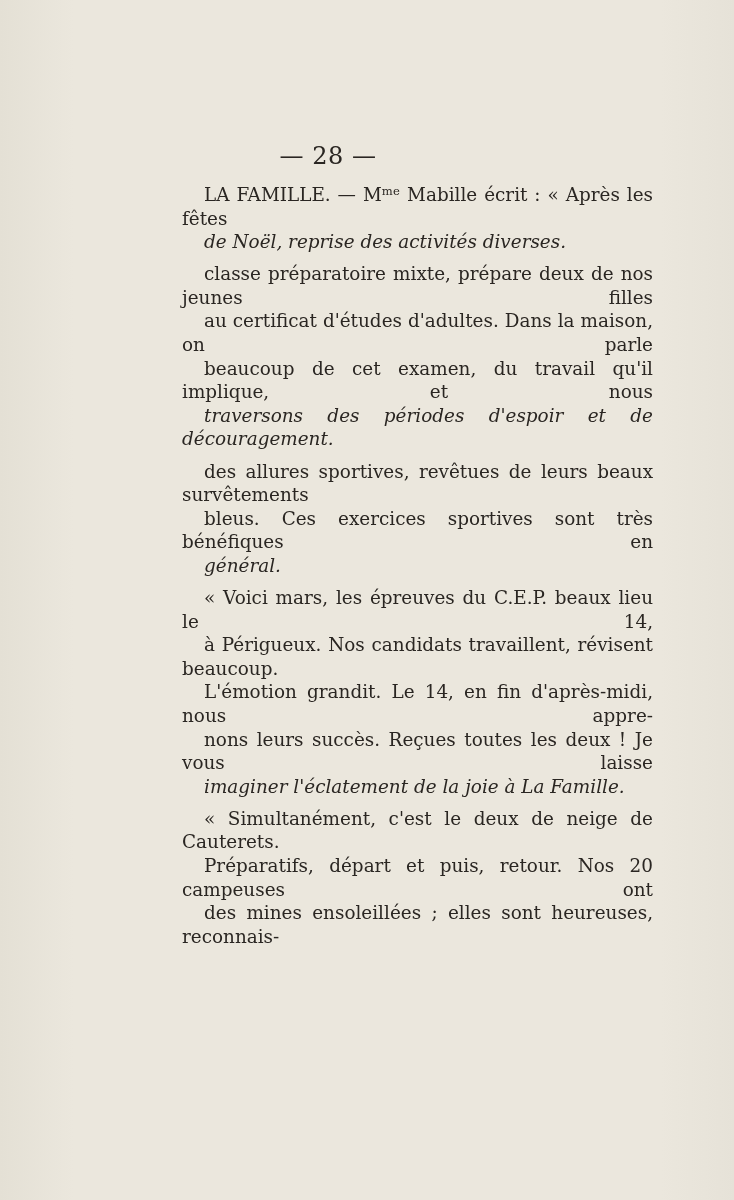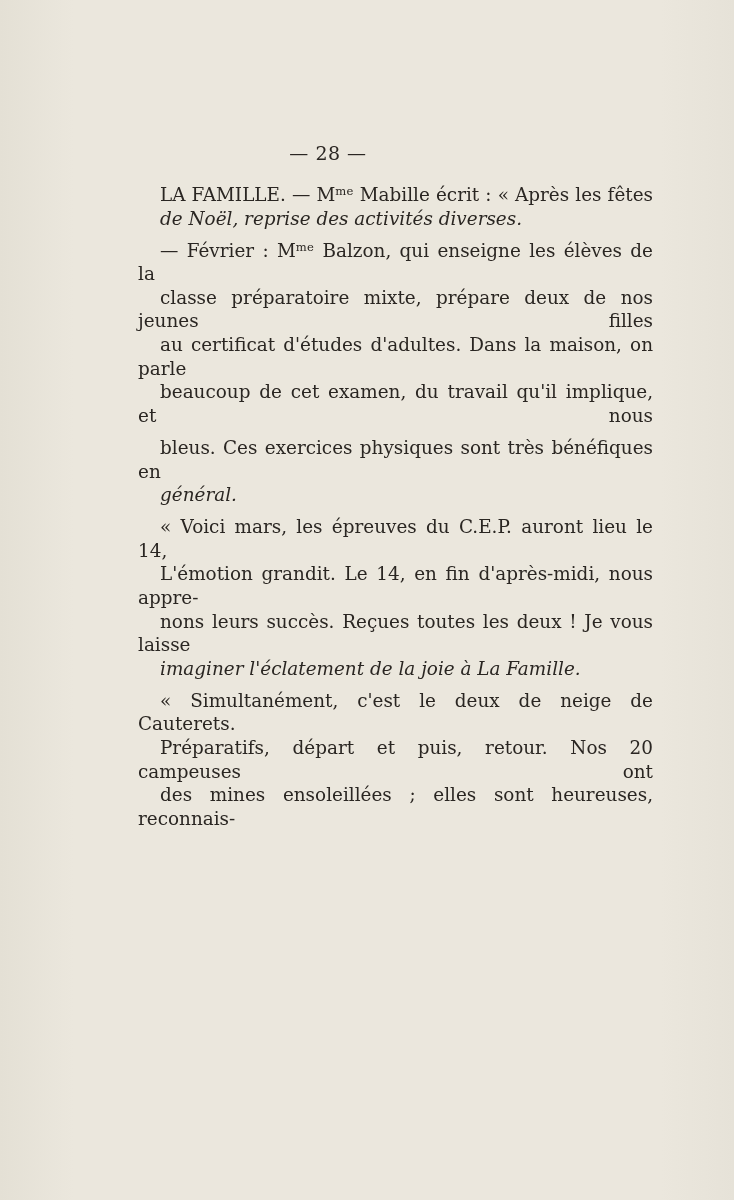--- a/index.html
+++ b/index.html
@@ -10,66 +10,68 @@
       position: relative;
       font-family: "DejaVu Serif", "Liberation Serif", serif;
       color: #2a2622;
     }
     .page {
       position: absolute; left: 0; top: 0; width: 734px; height: 1200px;
       background: linear-gradient(90deg, #e4e0d5 0%, #ebe7dd 10%, #ebe7dd 90%, #e6e2d8 100%);
     }
     .page-number {
       position: absolute; top: 142px; left: 0; width: 656px;
-      text-align: center; font-size: 19px; letter-spacing: 0.5px;
+      text-align: center; font-size: 24px; letter-spacing: 0.5px;
     }
     .text-block {
       position: absolute; left: 138px; top: 183px; width: 515px;
       font-size: 18.4px; line-height: 23.6px;
     }
     .para {
       margin: 0 0 8.5px 0;
       text-indent: 22px;
       text-align: justify;
       text-align-last: left;
     }
-    .line { display: block; text-align: justify; text-align-last: justify; }
+    .line { display: block; text-align: justify; text-align-last: justify; margin-left: 44px; }
     .line.last { text-align-last: left; font-style: italic; }
     .para .line:first-child { text-indent: 22px; }
   </style>
 </head>
 <body>
 
 <div class="page">
   <div class="page-number">— 28 —</div>
 
   <div class="text-block">
 
     <div class="para">
       <span class="line">LA FAMILLE. — Mᵐᵉ Mabille écrit : « Après les fêtes</span>
       <span class="line last">de Noël, reprise des activités diverses.</span>
     </div>
 
     <div class="para">
-      <span class="line">— Février : Mᵐᵉ Balzon, qui enseigne les élèves de la</span>
       <span class="line">classe préparatoire mixte, prépare deux de nos jeunes filles</span>
       <span class="line">au certificat d'études d'adultes. Dans la maison, on parle</span>
       <span class="line">beaucoup de cet examen, du travail qu'il implique, et nous</span>
+      <span class="line last">traversons des périodes d'espoir et de découragement.</span>
     </div>
 
     <div class="para">
-      <span class="line">bleus. Ces exercices physiques sont très bénéfiques en</span>
+      <span class="line">des allures sportives, revêtues de leurs beaux survêtements</span>
+      <span class="line">bleus. Ces exercices sportives sont très bénéfiques en</span>
       <span class="line last">général.</span>
     </div>
 
     <div class="para">
     </div>
 
     <div class="para">
-      <span class="line">« Voici mars, les épreuves du C.E.P. auront lieu le 14,</span>
+      <span class="line">« Voici mars, les épreuves du C.E.P. beaux lieu le 14,</span>
+      <span class="line">à Périgueux. Nos candidats travaillent, révisent beaucoup.</span>
       <span class="line">L'émotion grandit. Le 14, en fin d'après-midi, nous appre-</span>
       <span class="line">nons leurs succès. Reçues toutes les deux ! Je vous laisse</span>
       <span class="line last">imaginer l'éclatement de la joie à La Famille.</span>
     </div>
 
     <div class="para">
       <span class="line">« Simultanément, c'est le deux de neige de Cauterets.</span>
       <span class="line">Préparatifs, départ et puis, retour. Nos 20 campeuses ont</span>
       <span class="line">des mines ensoleillées ; elles sont heureuses, reconnais-</span>
 

